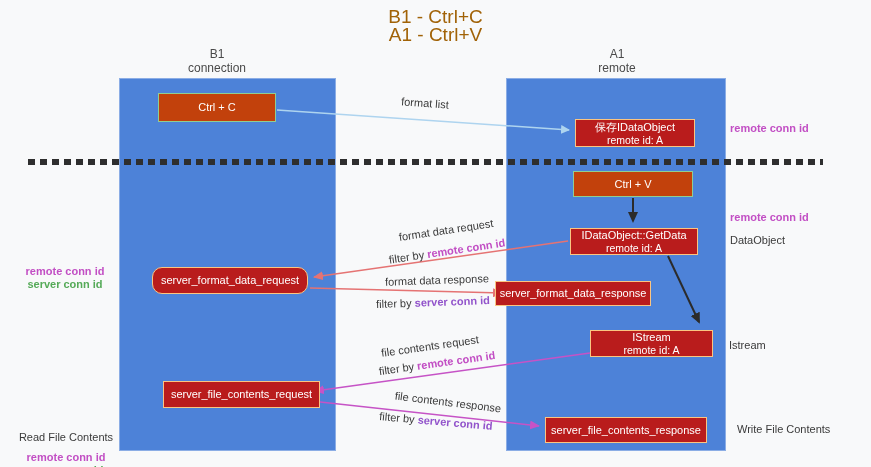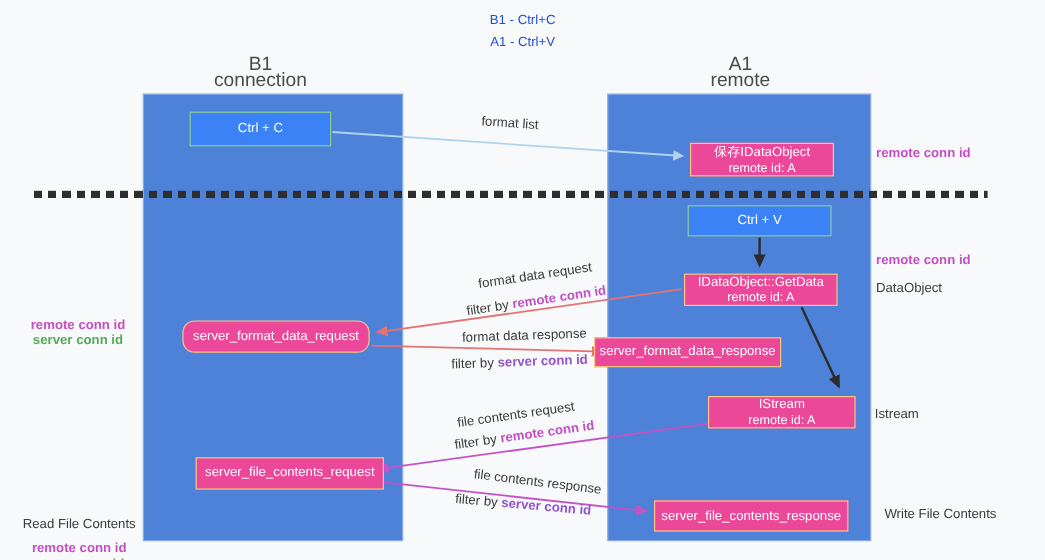--- a/index.html
+++ b/index.html
@@ -5,34 +5,34 @@
   * { margin:0; padding:0; box-sizing:border-box; }
   html,body { background:#f8f9fa; }
   body { font-family:"Liberation Sans", sans-serif; }
   #canvas {
     position:relative; width:871px; height:467px;
     background:#f8f9fa; overflow:hidden;
   }
   .abs { position:absolute; }
   .title {
     left:0; top:8; width:871px; text-align:center;
-    font-size:11px; line-height:18px; color:#1d4ed8;
+    font-size:19px; line-height:18px; color:#a16207;
   }
   .lane-header {
-    text-align:center; font-size:16px; line-height:14px; color:#4a4a4a;
+    text-align:center; font-size:12px; line-height:14px; color:#4a4a4a;
   }
   .lane {
     background:#4d82d8; border:1px solid rgba(255,255,255,0.35);
   }
   .box {
     display:flex; flex-direction:column; align-items:center; justify-content:center;
     color:#ffffff; text-align:center;
   }
-  .box.orange { background:#ec4899; border:1px solid #fbc581; }
-  .box.green  { background:#3b82f6; border:1px solid #8fce93; }
+  .box.orange { background:#b91c1c; border:1px solid #fbc581; }
+  .box.green  { background:#c2410c; border:1px solid #8fce93; }
   .box .l1 { font-size:11px; line-height:13px; }
   .box .l2 { font-size:10.5px; line-height:12px; }
   .box.single { font-size:11px; }
   .arrow-label {
     font-size:11px; color:#3a3a3a; text-align:center; white-space:nowrap;
   }
   .magenta { color:#c24fc4; font-weight:bold; }
   .purple  { color:#9254cb; font-weight:bold; }
   .greentx { color:#55aa58; font-weight:bold; }
   .side-label { font-size:11px; color:#3a3a3a; white-space:nowrap; }

